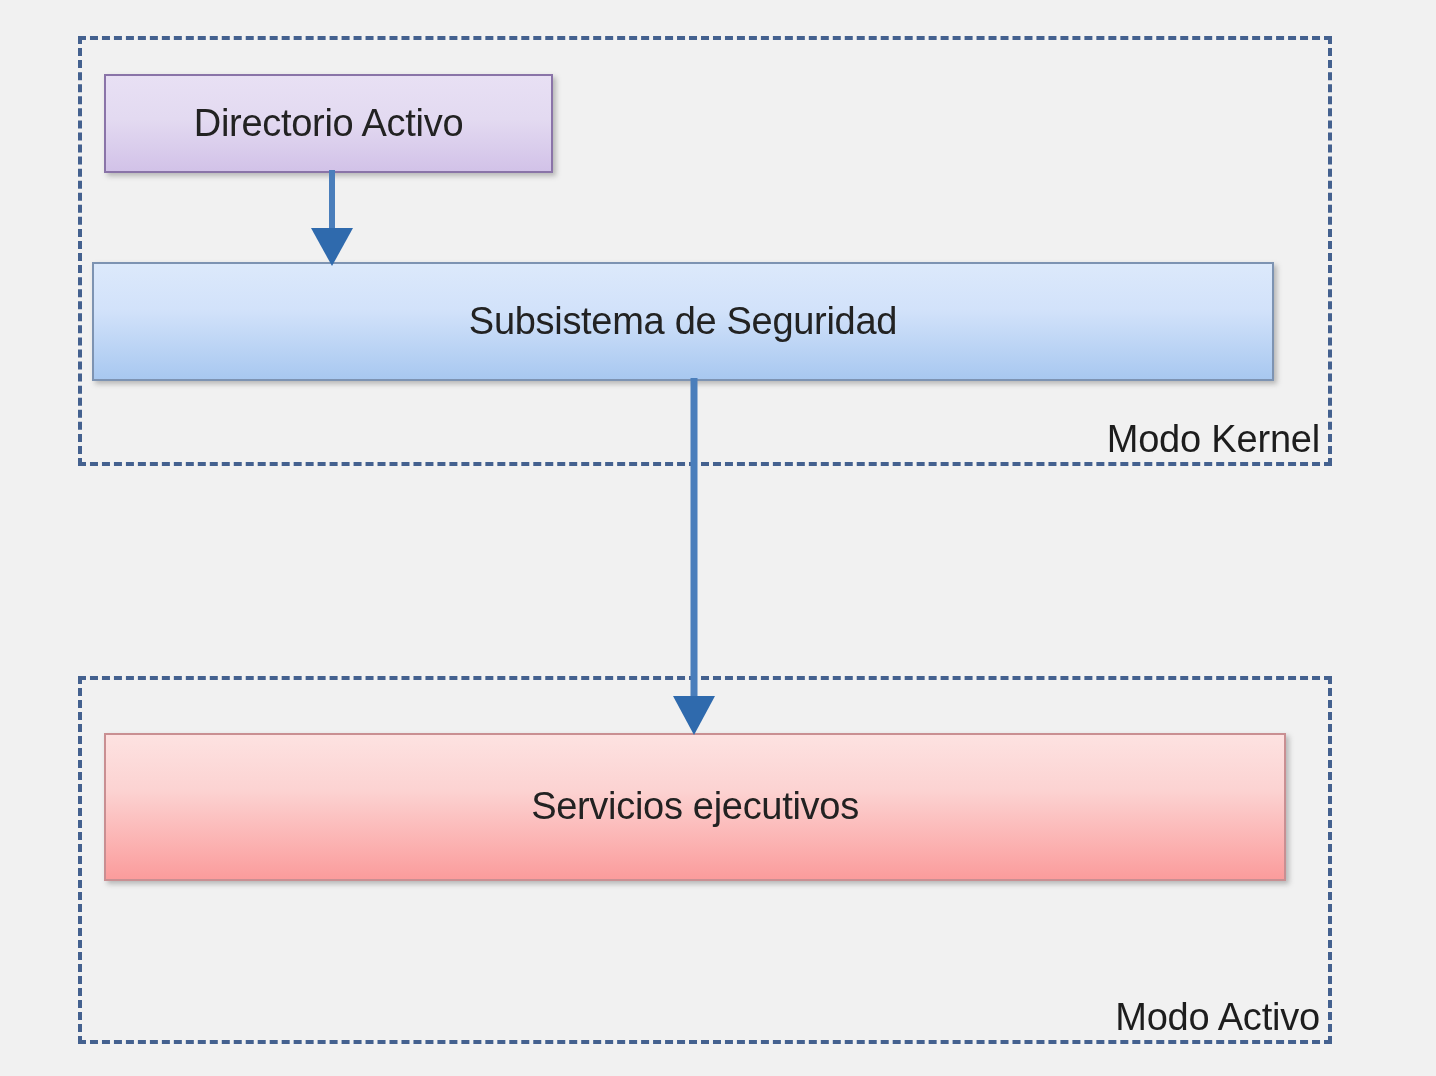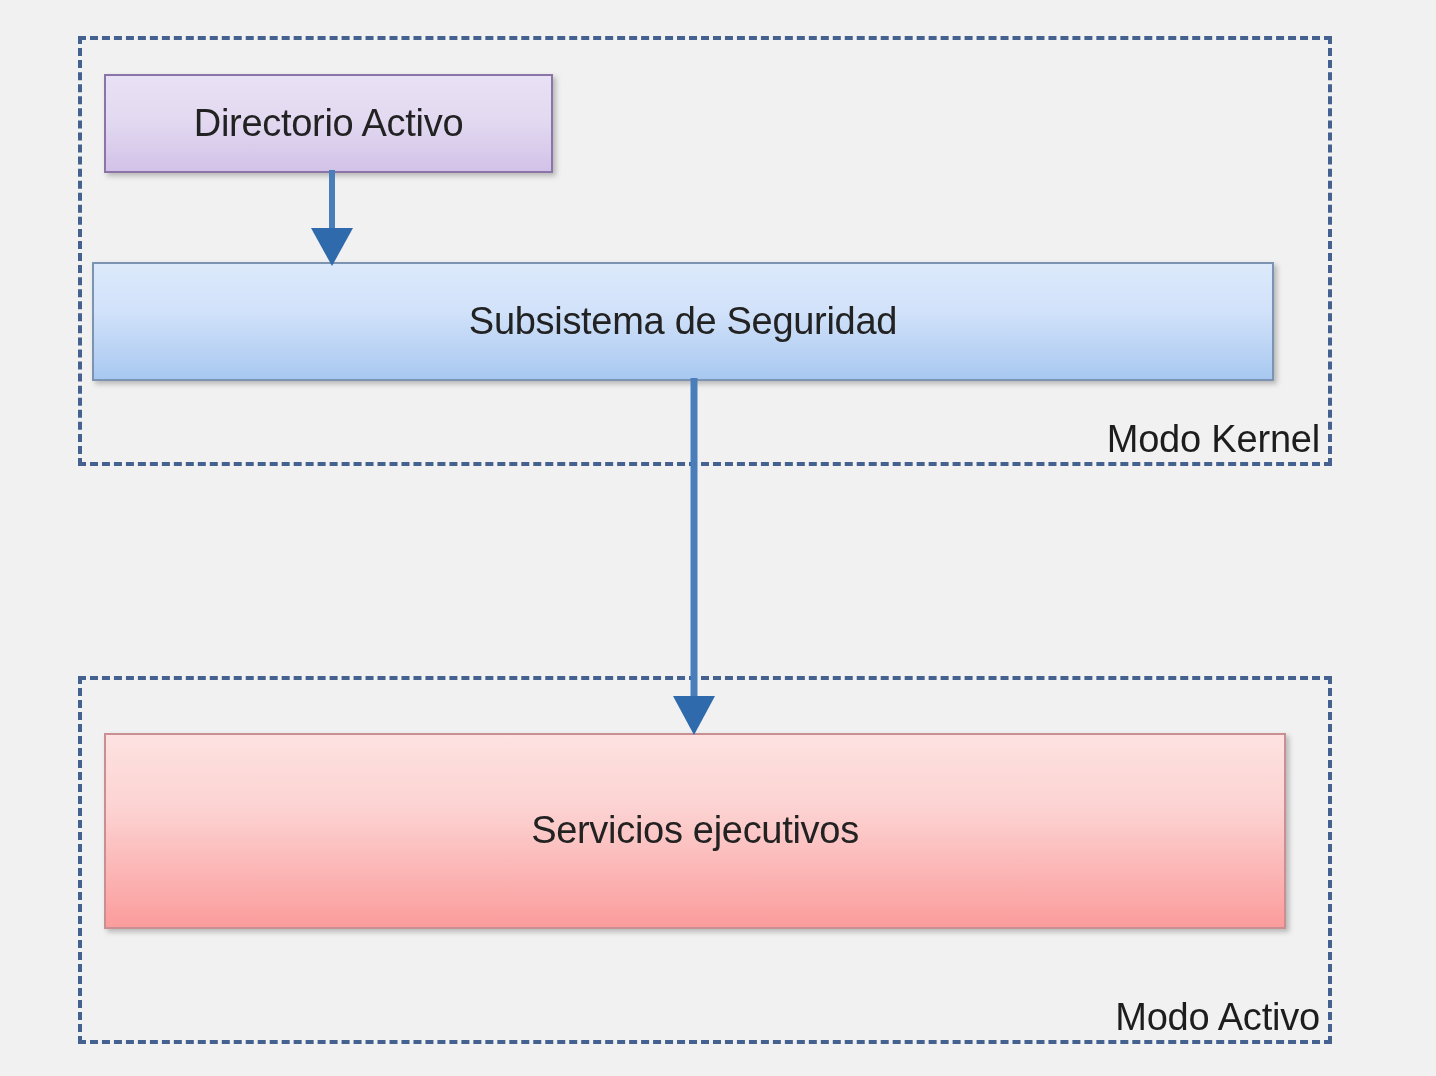--- a/index.html
+++ b/index.html
@@ -76,21 +76,21 @@
     width: 1182px;
     height: 119px;
     border: 2px solid #7d93b2;
     background: linear-gradient(to bottom, #dce9fb 0%, #d2e2fa 40%, #a8c8f0 100%);
   }
 
   #node-servicios-ejecutivos {
     left: 104px;
     top: 733px;
     width: 1182px;
-    height: 196px;
+    height: 148px;
     border: 2px solid #c98f92;
     background: linear-gradient(to bottom, #fde2e1 0%, #fcd3d2 38%, #fb9c9c 100%);
   }
 
   
   .connector {
     position: absolute;
   }
   #connector-da-to-subsistema {
     left: 290px;

